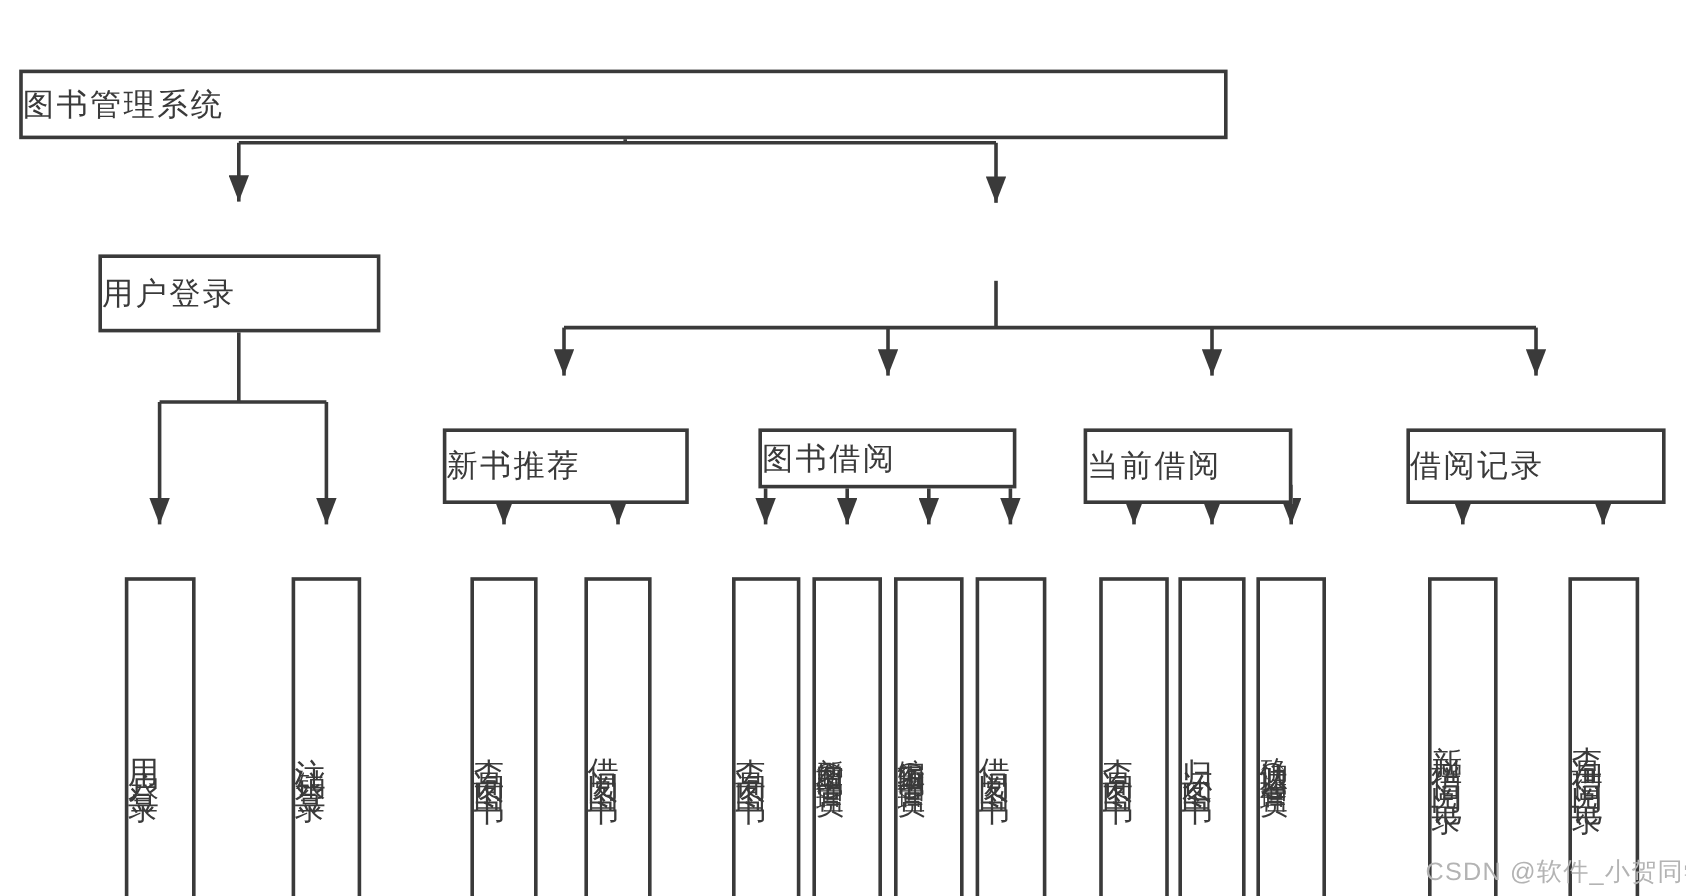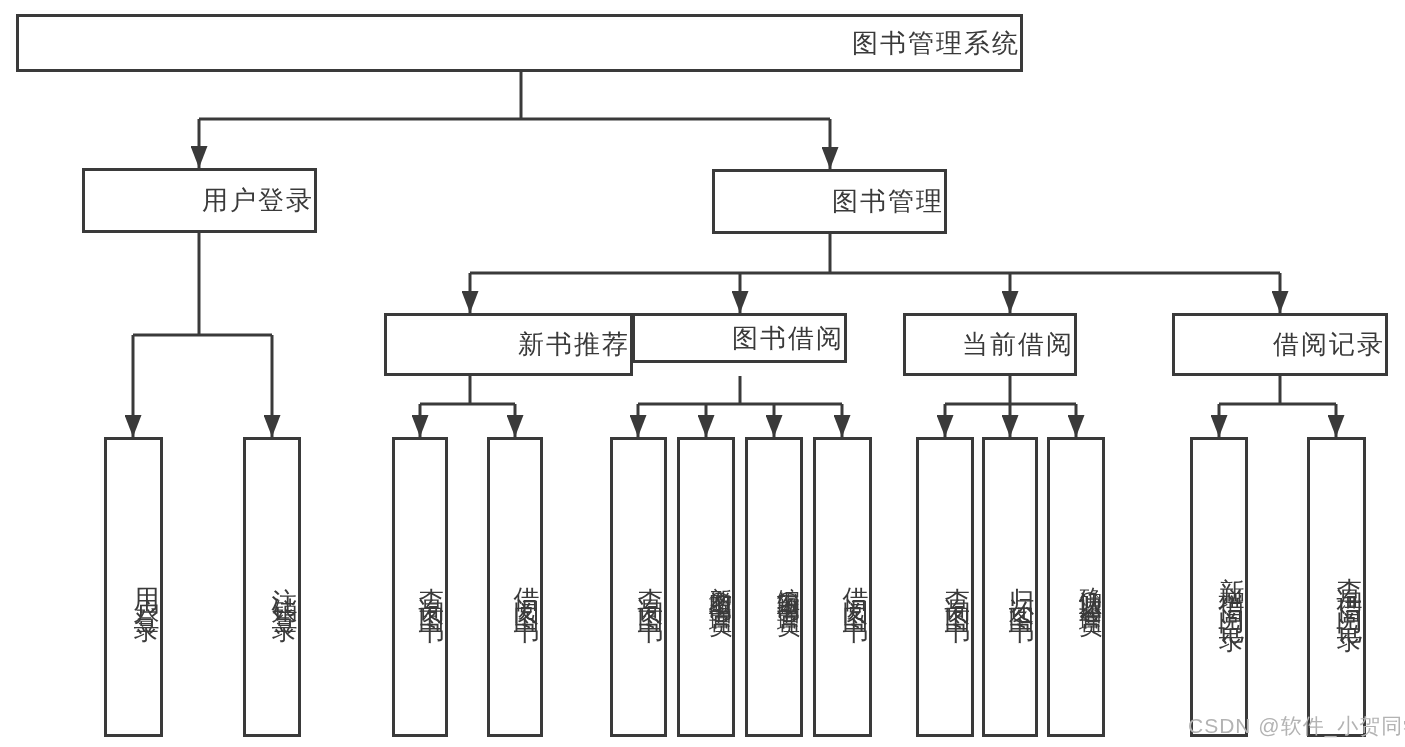--- a/index.html
+++ b/index.html
@@ -13,22 +13,23 @@
     position:relative;width:1405px;height:747px;overflow:hidden;
     background:var(--background);
     font-family:"Liberation Sans","DejaVu Sans",sans-serif;
   }
   .wires{position:absolute;left:0;top:0;}
   .wires path{stroke:var(--line);stroke-width:3;fill:none;}
   #arw polygon{fill:var(--line);}
   .box{
     position:absolute;box-sizing:border-box;
     border:3px solid var(--line);background:#fff;
-    display:flex;align-items:center;justify-content:flex-end;
+    display:flex;align-items:center;justify-content:flex-start;
     color:var(--text);
+    margin-top:44px;
   }
   .h{font-size:26px;letter-spacing:2px;white-space:nowrap;}
   .v span{
     writing-mode:vertical-rl;text-orientation:mixed;
     font-size:26px;letter-spacing:10px;line-height:1;
   }
   .v.dense span{font-size:23px;letter-spacing:4px;}
   .watermark{
     position:absolute;left:1188px;top:712px;
     font-size:21px;letter-spacing:1px;color:var(--watermark);
@@ -88,25 +89,22 @@
     <path d="M1336 404 V437" marker-end="url(#arw)"></path>
   </svg>
 
   <div class="box h" style="left:16px;top:14px;width:1007px;height:58px">
     <span>图书管理系统</span>
   </div>
 
   <div class="box h" style="left:82px;top:168px;width:235px;height:65px">
     <span>用户登录</span>
   </div>
-  <div class="box h" style="left:712px;top:169px;width:235px;height:65px">
-    <span>图书管理</span>
-  </div>
 
-  <div class="box h" style="left:384px;top:313px;width:249px;height:63px">
+  <div class="box h" style="left:369px;top:313px;width:205px;height:63px">
     <span>新书推荐</span>
   </div>
   <div class="box h" style="left:632px;top:313px;width:215px;height:50px">
     <span>图书借阅</span>
   </div>
   <div class="box h" style="left:903px;top:313px;width:174px;height:63px">
     <span>当前借阅</span>
   </div>
   <div class="box h" style="left:1172px;top:313px;width:216px;height:63px">
     <span>借阅记录</span>

